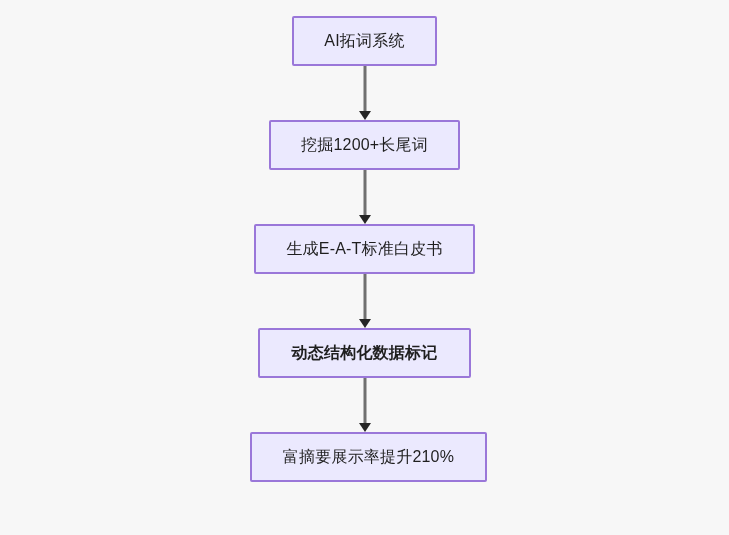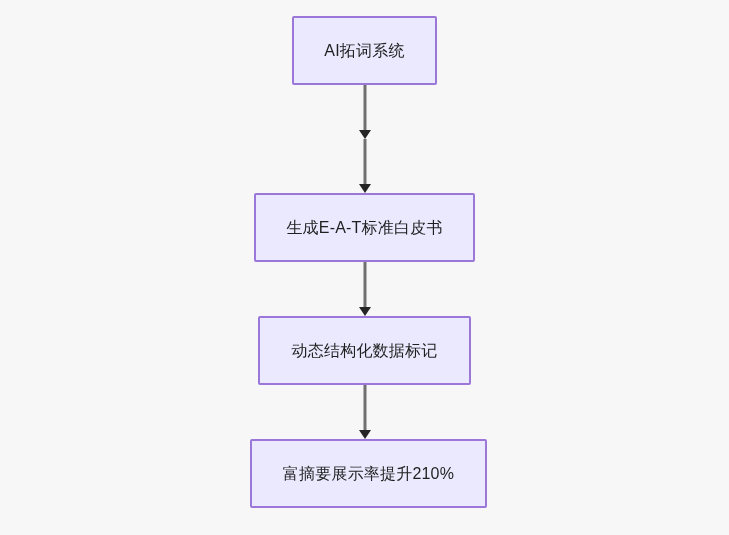--- a/index.html
+++ b/index.html
@@ -32,21 +32,21 @@
     justify-content: flex-start;
     padding-top: 16px;
     box-sizing: border-box;
   }
 
   .node {
     box-sizing: border-box;
     background: #ebe9fe;
     border: 2px solid #9a77d9;
     border-radius: 2px;
-    height: 69px;
+    height: 50px;
     display: flex;
     align-items: center;
     justify-content: center;
     padding: 0 14px;
     flex: none;
   }
 
   .node-label {
     font-size: 16px;
     line-height: 1;
@@ -80,38 +80,41 @@
     width: 0;
     height: 0;
     border-left: 6px solid transparent;
     border-right: 6px solid transparent;
     border-top: 9px solid #252525;
   }
 
   .w1 { width: 145px; }
   .w2 { width: 191px; }
   .w3 { width: 221px; }
-  .w4 { width: 213px; }
+  .w4 { width: 213px; font-weight: bold; }
   .w5 { width: 237px; margin-left: 8px; }
 </style>
 </head>
 <body>
 
 <div id="flowchart">
   <div class="flow-column">
 
     <div class="node w1">
       <span class="node-label">AI拓词系统</span>
     </div>
 
     <div class="connector">
       <div class="stem"></div>
       <div class="head"></div>
     </div>
 
+    <div class="node w2">
+      <span class="node-label">挖掘1200+长尾词</span>
+    </div>
 
     <div class="connector">
       <div class="stem"></div>
       <div class="head"></div>
     </div>
 
     <div class="node w3">
       <span class="node-label">生成E-A-T标准白皮书</span>
     </div>
 

